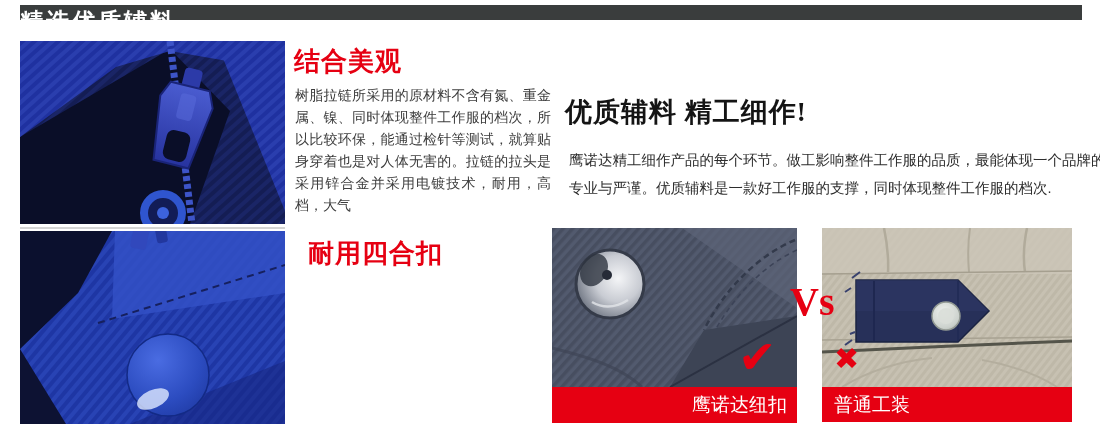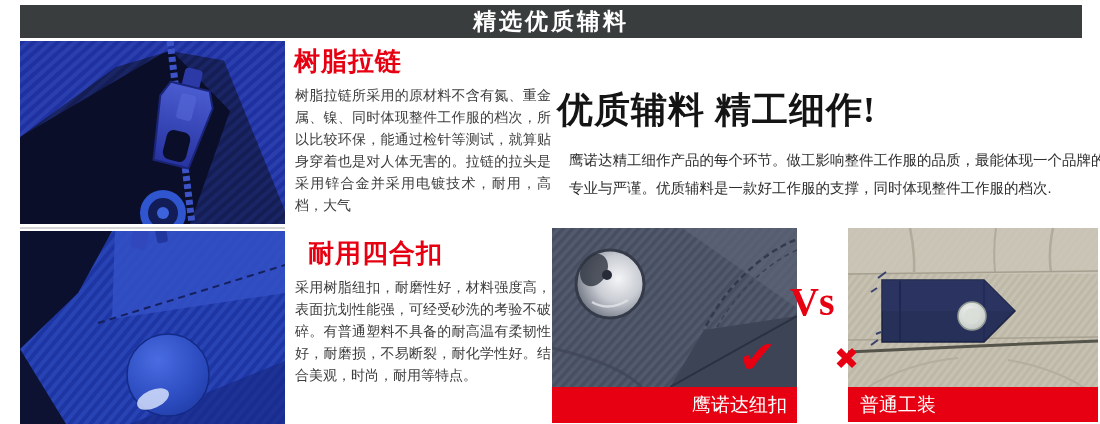--- a/index.html
+++ b/index.html
@@ -1,28 +1,28 @@
 <!DOCTYPE html>
 <html><head>
 <meta charset="utf-8">
 <style>
   html,body{margin:0;padding:0;background:#ffffff;}
   .stage{position:relative;width:1100px;height:424px;background:#ffffff;overflow:hidden;
          font-family:"Liberation Sans","DejaVu Sans",sans-serif;}
-  .banner{position:absolute;left:20px;top:5px;width:1062px;height:33px;background:#3a3d3d;
-          text-align:center;line-height:33px;}
+  .banner{position:absolute;left:20px;top:5px;width:1062px;height:15px;background:#3a3d3d;
+          line-height:33px;}
   .banner span{color:#ffffff;font-size:23px;font-weight:bold;letter-spacing:3px;}
   .photo{position:absolute;overflow:hidden;}
   .photo svg{display:block;}
   .divider{position:absolute;left:20px;top:227px;width:265px;height:2px;background:#d4d4d4;}
   .red-h{position:absolute;margin:0;color:#e60012;font-size:26px;font-weight:bold;
          letter-spacing:1px;font-family:"Liberation Sans","DejaVu Sans",sans-serif;}
   .body-p{position:absolute;margin:0;width:256px;font-size:14px;line-height:22px;color:#3c3c3c;
           text-align:justify;}
-  .black-h{position:absolute;margin:0;color:#141414;font-size:36px;font-weight:bold;
+  .black-h{position:absolute;margin:8px;color:#141414;font-size:27px;font-weight:bold;
            font-family:"Liberation Serif","DejaVu Serif",serif;letter-spacing:1px;}
   .quality-p{position:absolute;margin:12px;left:557px;top:134px;width:542px;font-size:14.5px;
              line-height:28px;color:#2d2d2d;}
   .cmp{position:absolute;}
   .cmp-bar{background:#e60012;color:#ffffff;font-size:19px;
            font-family:"Liberation Serif","DejaVu Serif",serif;display:flex;align-items:center;}
   .bar-left{width:245px;height:36px;justify-content:flex-end;padding:0;}
   .bar-left span{margin-right:10px;}
   .bar-right{width:250px;height:35px;justify-content:flex-start;}
   .bar-right span{margin-left:12px;}
@@ -93,25 +93,24 @@
       <polygon points="0,0 92,0 58,62 0,118" fill="#0b102e"></polygon>
       <polygon points="0,118 46,193 0,193" fill="#0d1233"></polygon>
       <polygon points="265,130 265,193 110,193" fill="#15247e" opacity="0.55"></polygon>
       <rect x="112" y="-4" width="16" height="22" rx="3" fill="#3148bc" transform="rotate(12 120 6)"></rect>
       <rect x="136" y="-4" width="11" height="16" rx="3" fill="#22379e" transform="rotate(-10 141 4)"></rect>
       <circle cx="148" cy="144" r="41" fill="url(#btn2)" stroke="#132a86" stroke-width="1.5"></circle>
       <ellipse cx="133" cy="168" rx="17" ry="9" fill="#dfe9ff" opacity="0.8" transform="rotate(-24 133 168)"></ellipse>
     </svg>
   </div>
 
-  <h2 class="red-h" style="left:294px;top:44px;">树脂拉链</h2>
+  <h2 class="red-h" style="left:294px;top:44px;">结合美观</h2>
   <p class="body-p" style="left:295px;top:84px;">树脂拉链所采用的原材料不含有氮、重金属、镍、同时体现整件工作服的档次，所以比较环保，能通过检针等测试，就算贴身穿着也是对人体无害的。拉链的拉头是采用锌合金并采用电镀技术，耐用，高档，大气</p>
 
   <h2 class="red-h" style="left:308px;top:236px;">耐用四合扣</h2>
-  <p class="body-p" style="left:295px;top:276px;">采用树脂纽扣，耐磨性好，材料强度高，表面抗划性能强，可经受砂洗的考验不破碎。有普通塑料不具备的耐高温有柔韧性好，耐磨损，不易断裂，耐化学性好。结合美观，时尚，耐用等特点。</p>
 
   <h2 class="black-h" style="left:557px;top:86px;">优质辅料 精工细作!</h2>
   <p class="quality-p">鹰诺达精工细作产品的每个环节。做工影响整件工作服的品质，最能体现一个品牌的专业与严谨。优质辅料是一款好工作服的支撑，同时体现整件工作服的档次.</p>
 
   <div class="cmp" style="left:552px;top:228px;">
     <div class="photo" style="position:relative;width:245px;height:159px;">
       <svg width="245" height="159" viewBox="0 0 245 159">
         <defs>
           <pattern id="tw3" width="7" height="7" patternUnits="userSpaceOnUse" patternTransform="rotate(42)">
             <rect width="7" height="7" fill="#525a6e"></rect>
@@ -135,21 +134,21 @@
         <ellipse cx="42" cy="42" rx="13" ry="17" fill="#2e3440" opacity="0.8" transform="rotate(28 42 42)"></ellipse>
         <circle cx="55" cy="47" r="5" fill="#262b37"></circle>
         <path d="M40 74 Q 57 84 76 72" stroke="#e2e5e9" stroke-width="2.5" fill="none" opacity="0.8"></path>
       </svg>
     </div>
     <div class="cmp-bar bar-left">
       <span>鹰诺达纽扣</span>
     </div>
   </div>
 
-  <div class="cmp" style="left:848px;top:228px;">
+  <div class="cmp" style="left:822px;top:228px;">
     <div class="photo" style="position:relative;width:250px;height:159px;">
       <svg width="250" height="159" viewBox="0 0 250 159">
         <defs>
           <pattern id="tw4" width="6" height="6" patternUnits="userSpaceOnUse" patternTransform="rotate(38)">
             <rect width="6" height="6" fill="#c7c1b2"></rect>
               <rect width="3" height="6" fill="#beb8a8"></rect>
           </pattern>
           <radialGradient id="snap4" cx="0.42" cy="0.35" r="0.8">
             <stop offset="0" stop-color="#eff1ee"></stop>
               <stop offset="0.7" stop-color="#ccd2cd"></stop>

